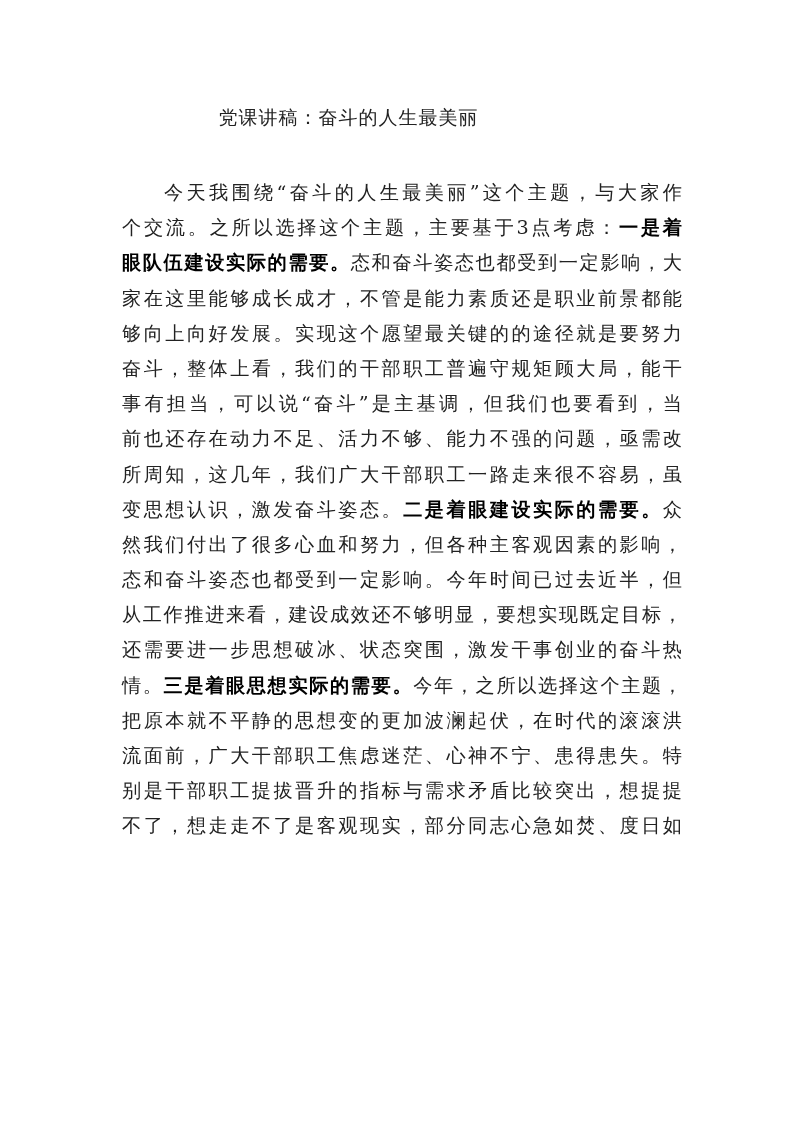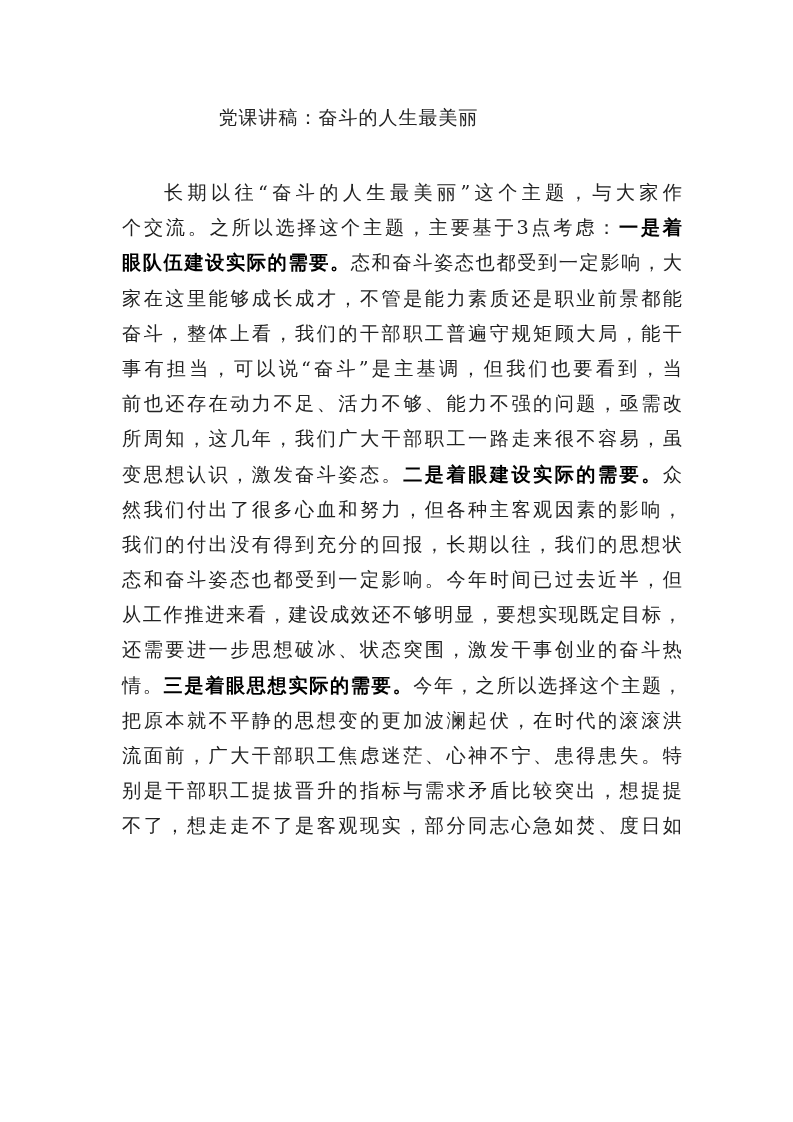--- a/index.html
+++ b/index.html
@@ -26,31 +26,31 @@
     .line.first { padding-left: 42px; }
     .seg { }
     .seg.bold { font-weight: bold; color: #000000; }
   </style>
 </head>
 <body>
 
 <div class="page">
   <div class="title">党课讲稿：奋斗的人生最美丽</div>
   <div class="body" id="doc-body">
-      <div class="line first"><span class="seg">长期以往“奋斗的人生最美丽”这个主题，与大家作</span></div>
+      <div class="line first"><span class="seg">今天我围绕“奋斗的人生最美丽”这个主题，与大家作</span></div>
       <div class="line"><span class="seg">个交流。之所以选择这个主题，主要基于3点考虑：</span><span class="seg bold">一是着</span></div>
       <div class="line"><span class="seg bold">眼队伍建设实际的需要。</span><span class="seg">态和奋斗姿态也都受到一定影响，大</span></div>
       <div class="line"><span class="seg">家在这里能够成长成才，不管是能力素质还是职业前景都能</span></div>
+      <div class="line"><span class="seg">够向上向好发展。实现这个愿望最关键的的途径就是要努力</span></div>
       <div class="line"><span class="seg">奋斗，整体上看，我们的干部职工普遍守规矩顾大局，能干</span></div>
       <div class="line"><span class="seg">事有担当，可以说“奋斗”是主基调，但我们也要看到，当</span></div>
       <div class="line"><span class="seg">前也还存在动力不足、活力不够、能力不强的问题，亟需改</span></div>
       <div class="line"><span class="seg">所周知，这几年，我们广大干部职工一路走来很不容易，虽</span></div>
       <div class="line"><span class="seg">变思想认识，激发奋斗姿态。</span><span class="seg bold">二是着眼建设实际的需要。</span><span class="seg">众</span></div>
       <div class="line"><span class="seg">然我们付出了很多心血和努力，但各种主客观因素的影响，</span></div>
-      <div class="line"><span class="seg">我们的付出没有得到充分的回报，长期以往，我们的思想状</span></div>
       <div class="line"><span class="seg">态和奋斗姿态也都受到一定影响。今年时间已过去近半，但</span></div>
       <div class="line"><span class="seg">从工作推进来看，建设成效还不够明显，要想实现既定目标，</span></div>
       <div class="line"><span class="seg">还需要进一步思想破冰、状态突围，激发干事创业的奋斗热</span></div>
       <div class="line"><span class="seg">情。</span><span class="seg bold">三是着眼思想实际的需要。</span><span class="seg">今年，之所以选择这个主题，</span></div>
       <div class="line"><span class="seg">把原本就不平静的思想变的更加波澜起伏，在时代的滚滚洪</span></div>
       <div class="line"><span class="seg">流面前，广大干部职工焦虑迷茫、心神不宁、患得患失。特</span></div>
       <div class="line"><span class="seg">别是干部职工提拔晋升的指标与需求矛盾比较突出，想提提</span></div>
       <div class="line"><span class="seg">不了，想走走不了是客观现实，部分同志心急如焚、度日如</span></div>
     </div>
 </div>

